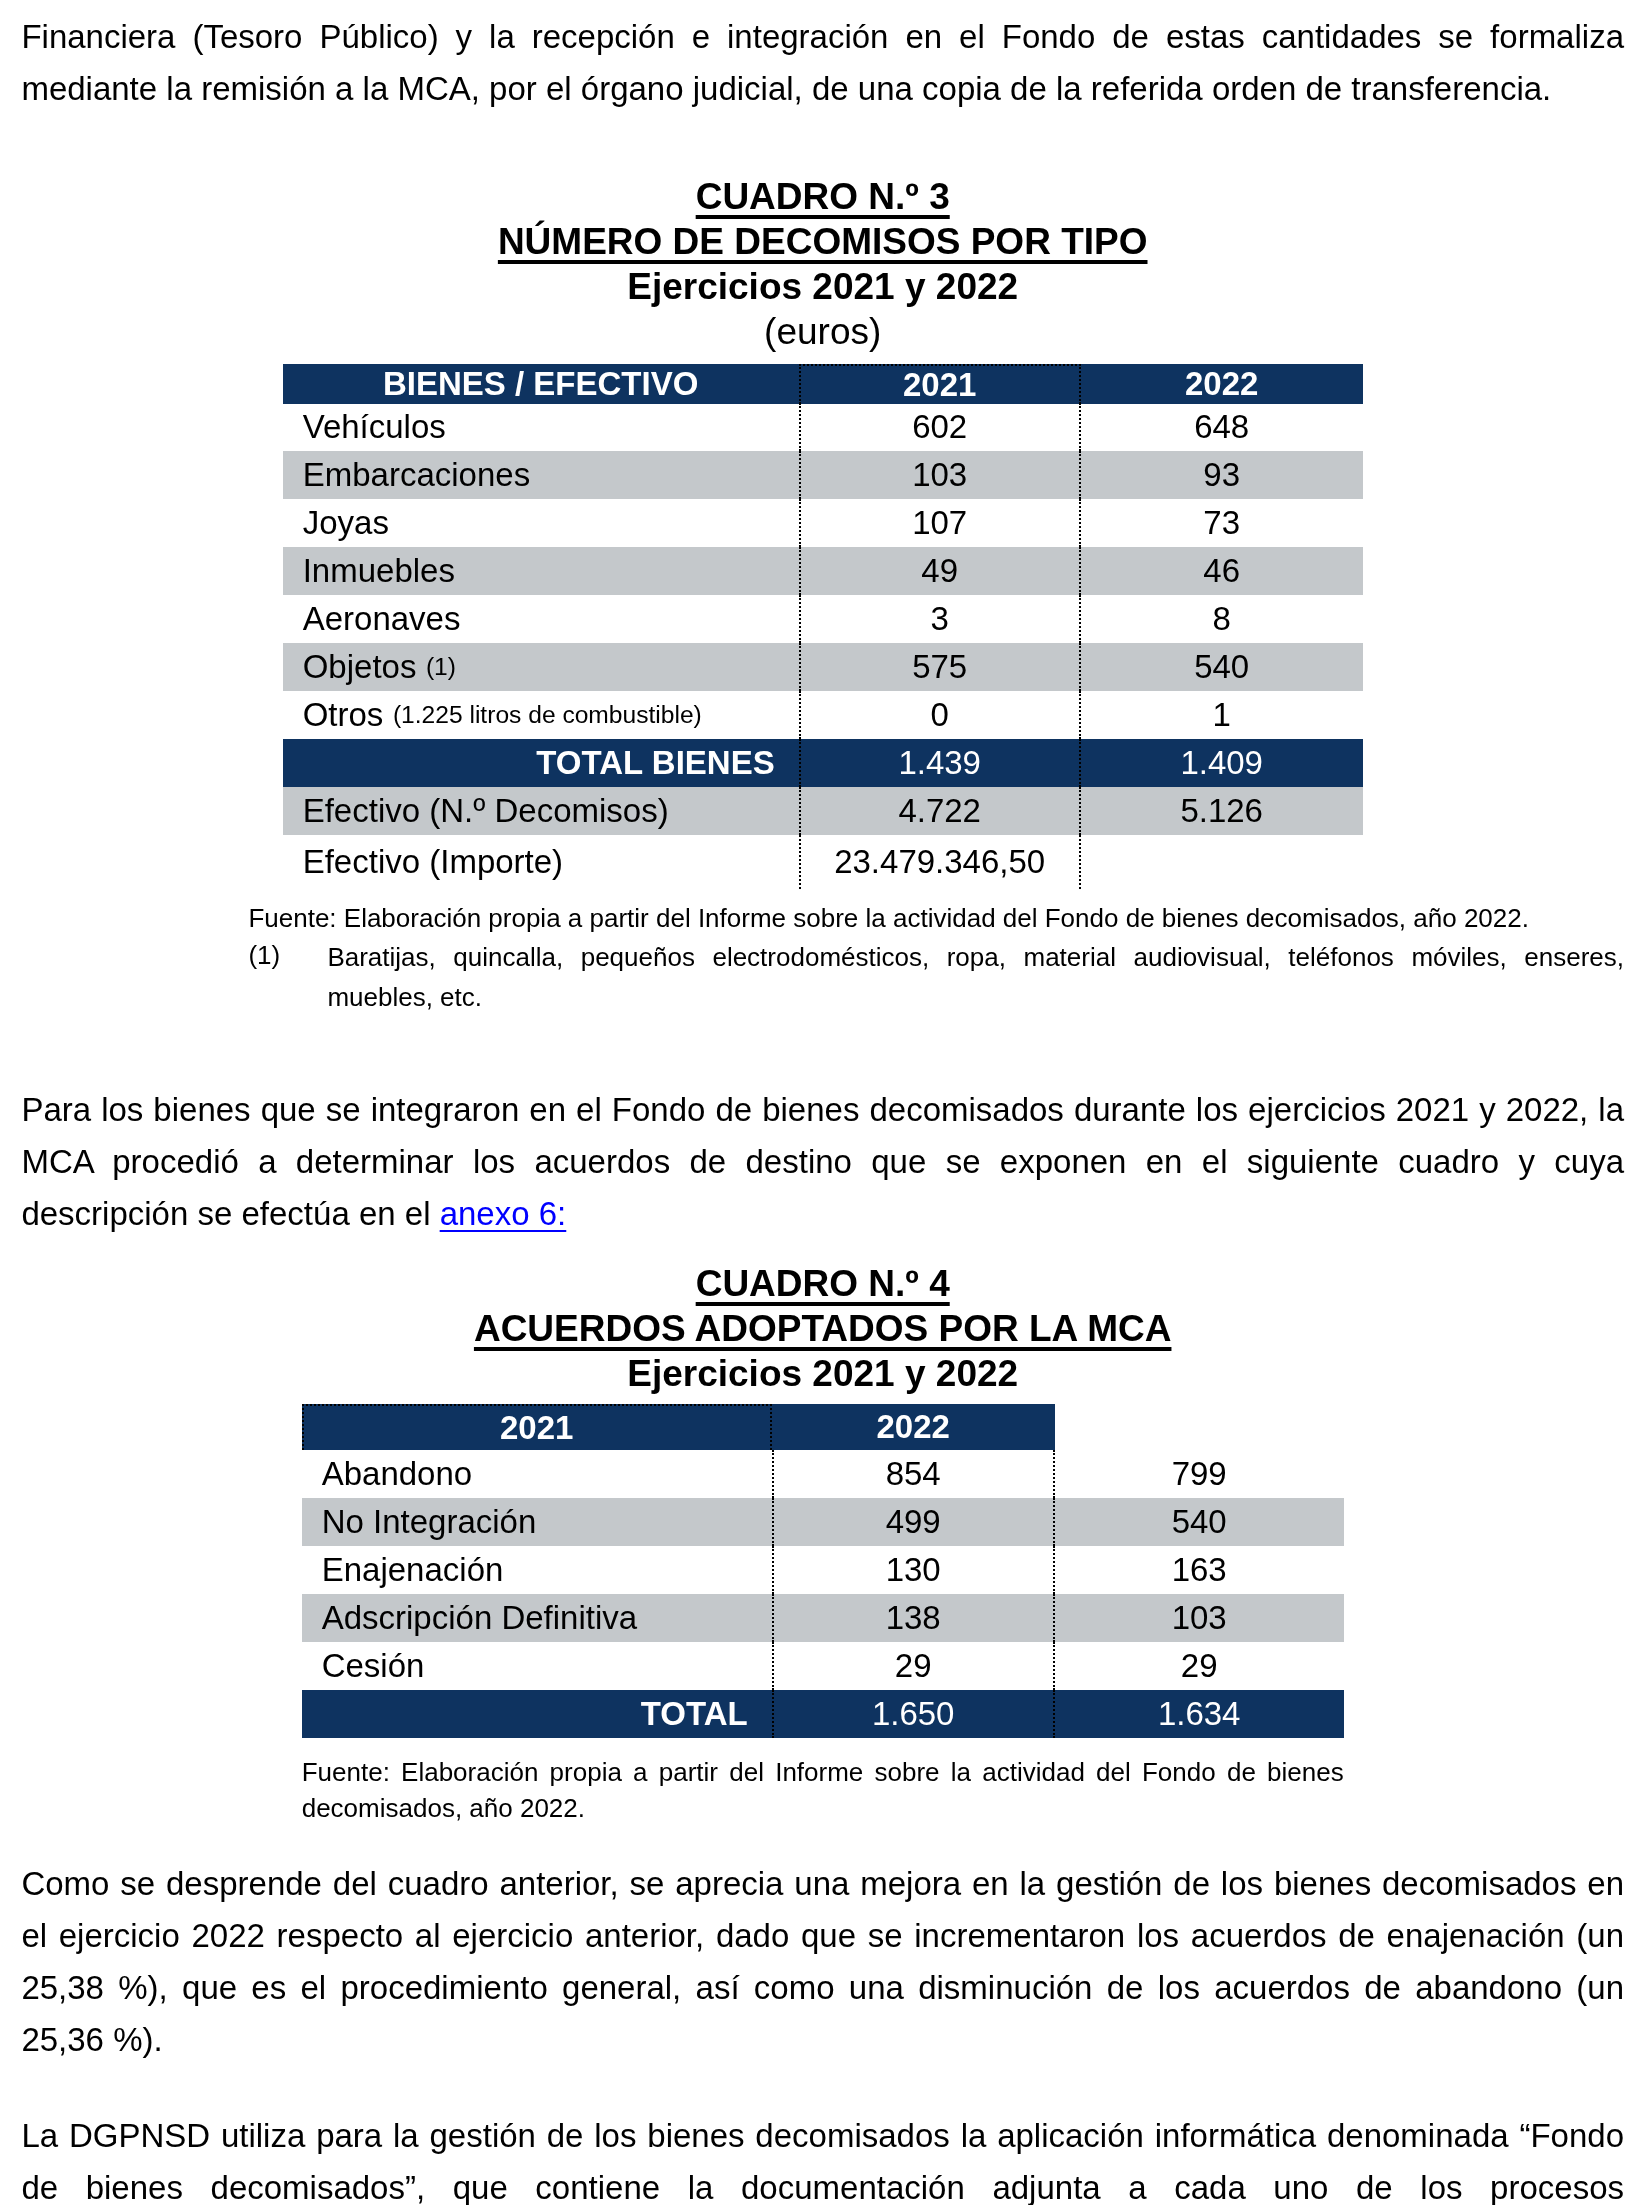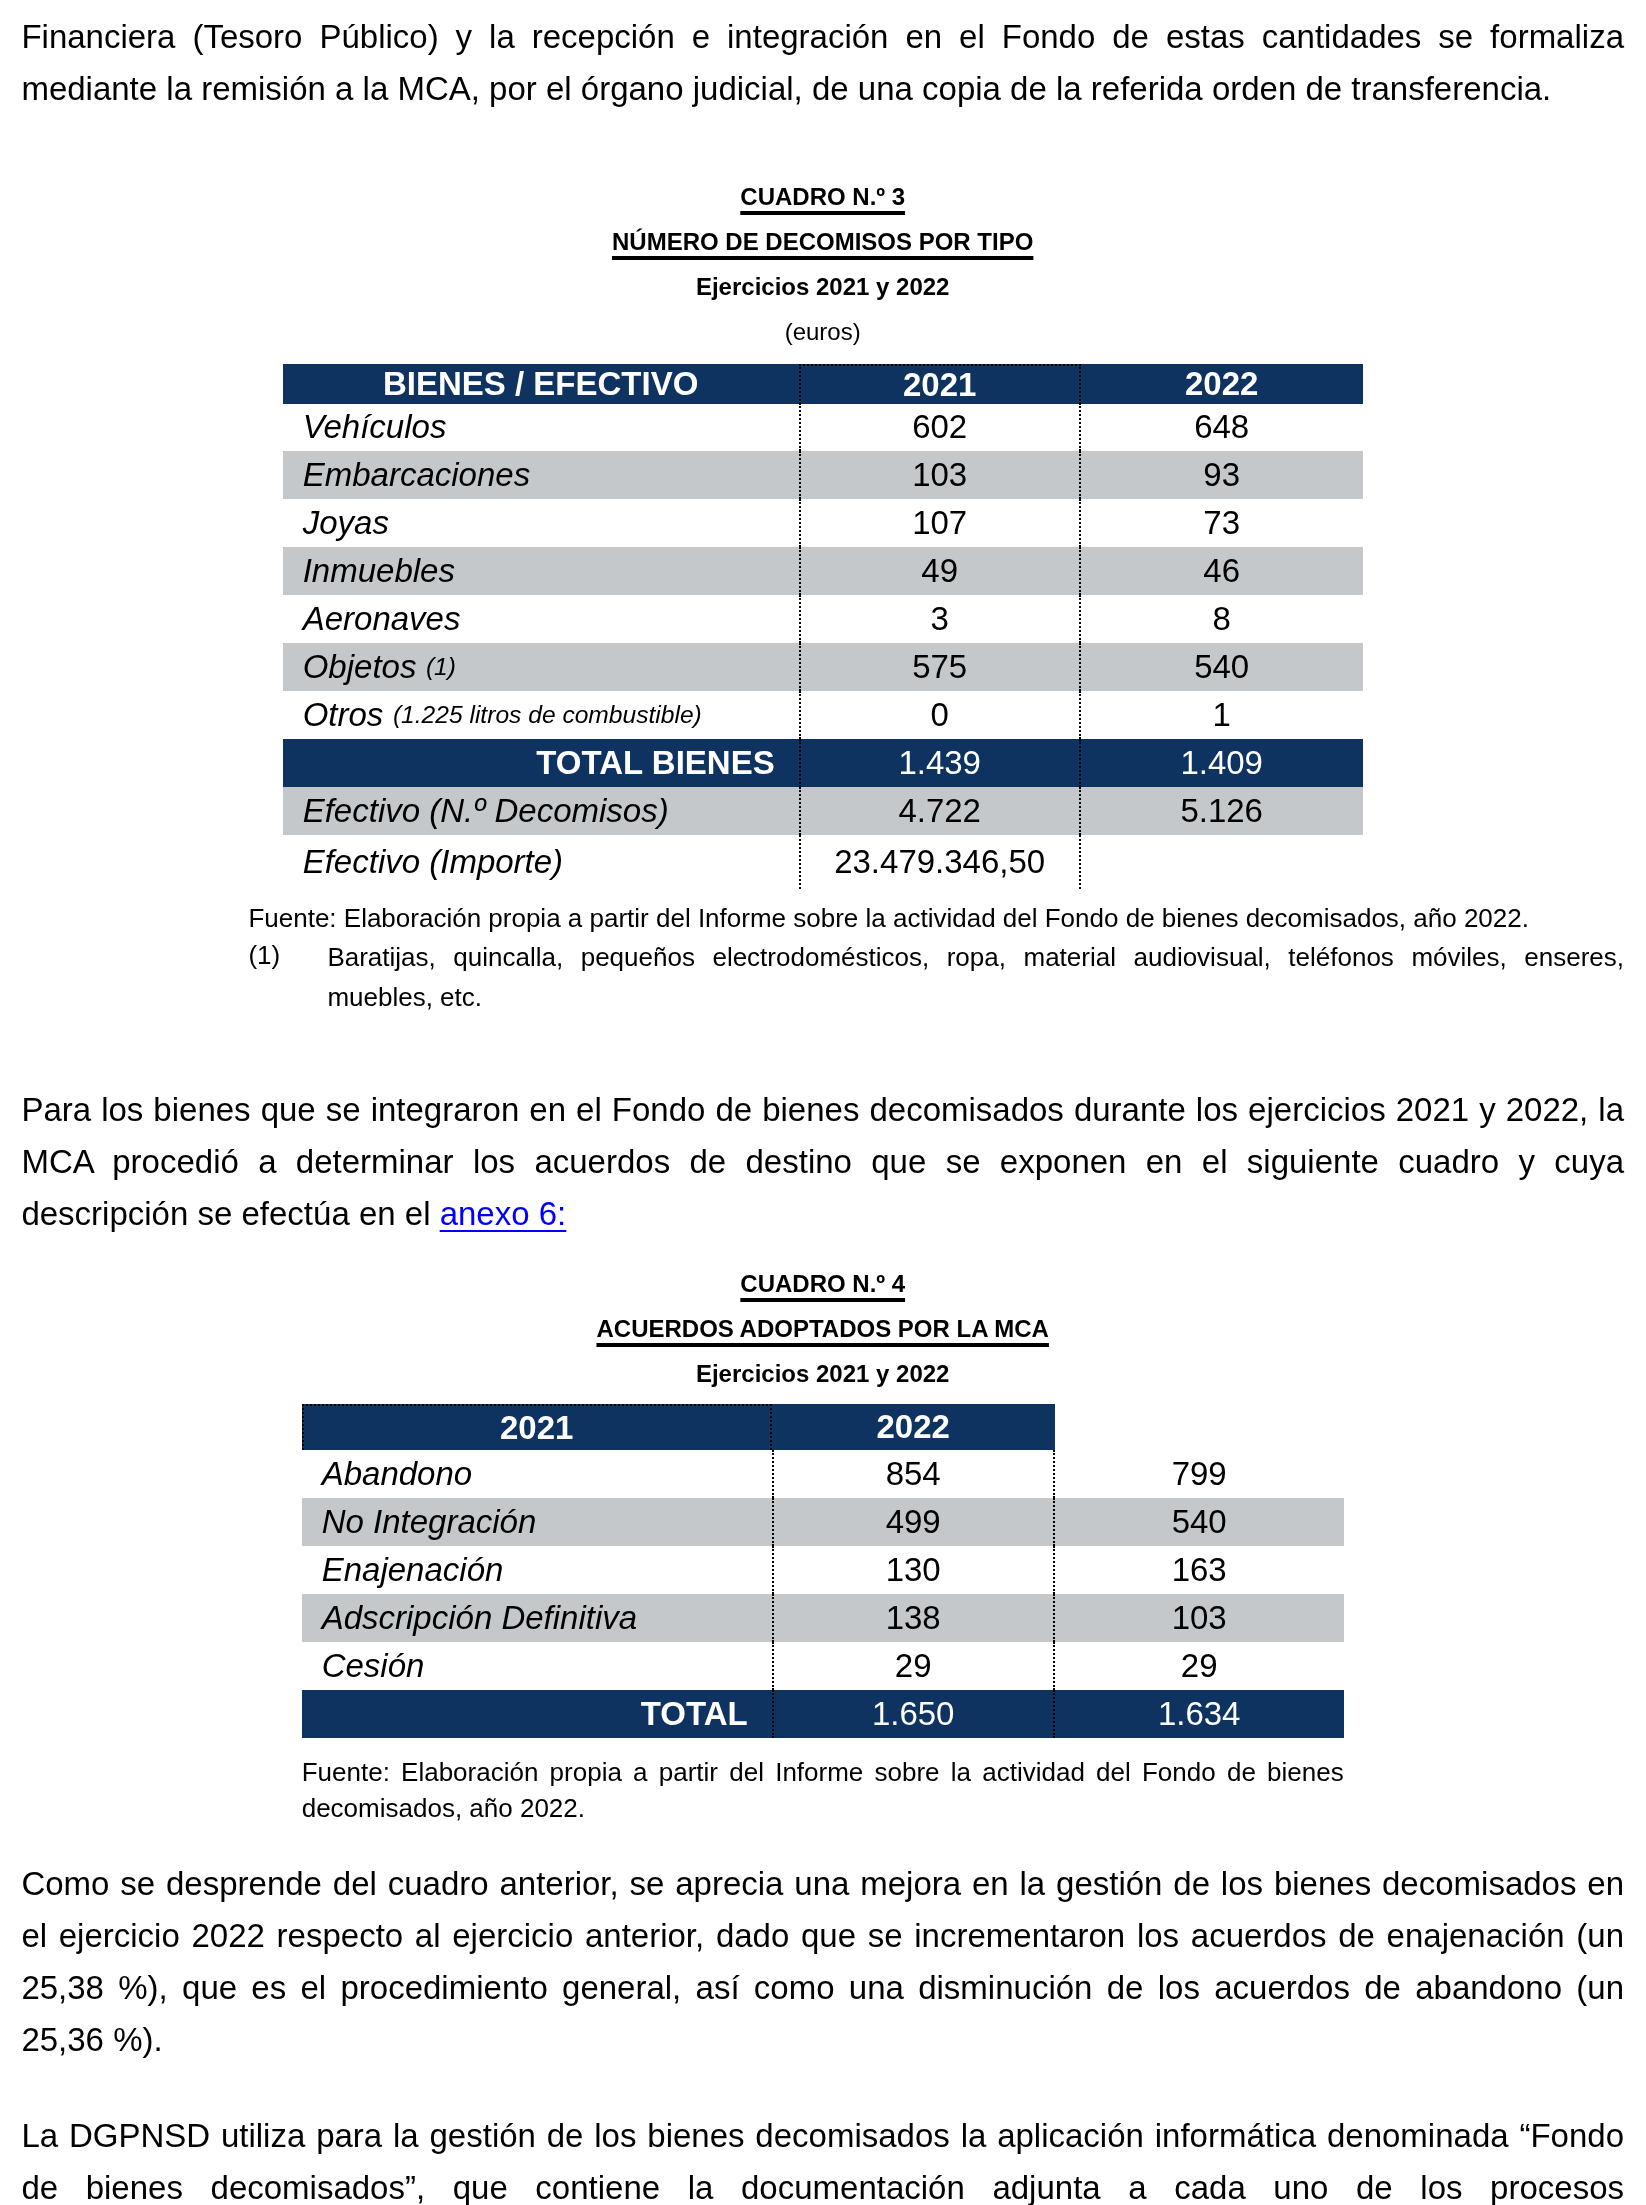--- a/index.html
+++ b/index.html
@@ -25,41 +25,41 @@
   .para.justify-last { text-align-last: justify; }
   .para.justify-last::after { content: none; }
   a.doc-link {
     color: var(--link-color, #0000FF);
     text-decoration: underline;
     text-decoration-thickness: 2.4px;
     text-underline-offset: 4.8px;
     cursor: pointer;
   }
   
-  .title-block { text-align: center; font-weight: bold; font-size: 24px; line-height: 45px; }
+  .title-block { text-align: center; font-weight: bold; font-size: 37px; line-height: 45px; }
   .title-line { display: block; }
   .u {
     text-decoration: underline;
     text-decoration-thickness: 4px;
     text-underline-offset: 6.4px;
   }
   .normal-weight { font-weight: normal; }
   
   .doc-table { margin: 0 auto; }
   .t1 { width: 1080px; }
   .t2 { width: 1042px; }
   .trow { display: grid; align-items: stretch; }
   .t1 .trow { grid-template-columns: 516px 282px 282px; }
   .t2 .trow { grid-template-columns: 470px 283px 289px; }
   .cell {
     display: flex;
     align-items: center;
     font-size: 33px;
   }
-  .cell.label { justify-content: flex-start; padding-left: 20px; font-style: italic; }
+  .cell.label { justify-content: flex-start; padding-left: 20px; }
   .cell.num { justify-content: center; }
   .cell.mid { border-left: 2.4px dotted #000; border-right: 2.4px dotted #000; }
   .cell.dot-top { border-top: 2.4px dotted #000; }
   .hrow { height: 39px; }
   .t2 .hrow { height: 46px; }
   .drow { height: 48px; }
   .drow.tall { height: 54px; }
   .bg-navy { background: var(--header-bg, #0E3360); }
   .bg-gray { background: var(--alt-row-bg, #C4C8CB); }
   .th { color: #fff; font-weight: bold; justify-content: center; padding-left: 0; }

